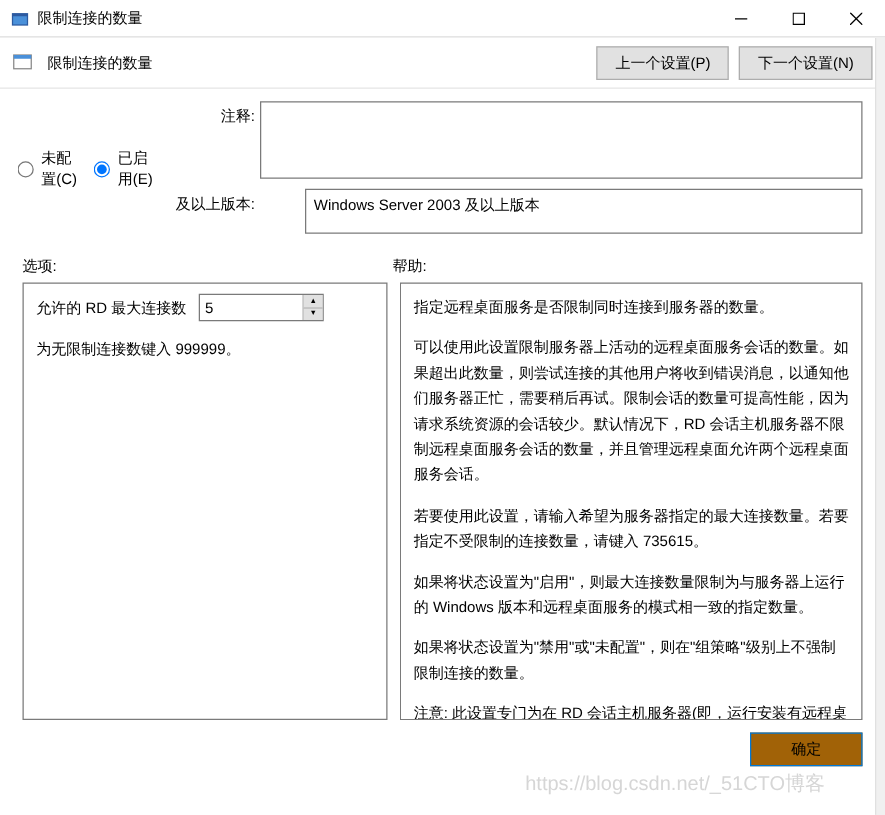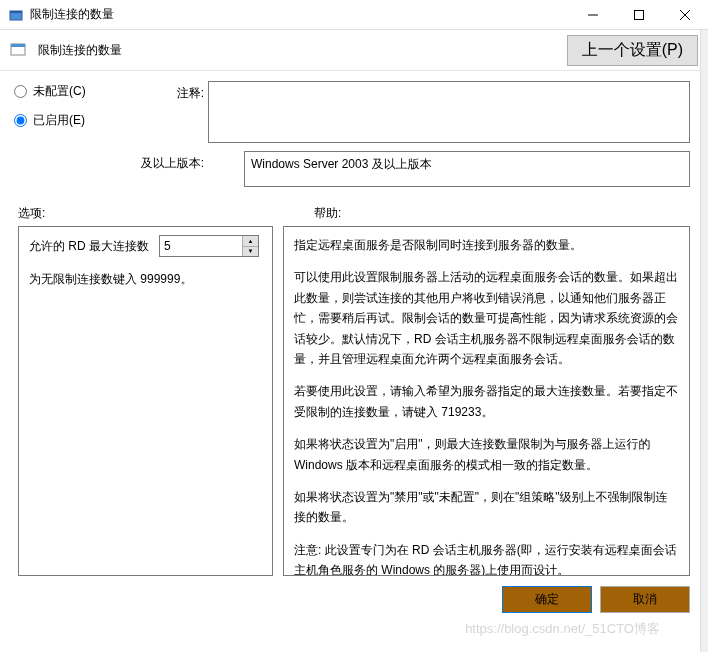--- a/index.html
+++ b/index.html
@@ -43,35 +43,35 @@
       display: flex;
       align-items: center;
       padding: 6px 10px;
       gap: 8px;
     }
     .header-title { flex: 1; display: flex; align-items: center; gap: 6px; }
     .nav-btn {
       border: 1px solid #adadad;
       background: #e1e1e1;
       padding: 4px 14px;
-      font-size: 16px;
+      font-size: 12px;
       cursor: pointer;
     }
     .divider { height: 1px; background: #e5e5e5; margin: 0; }
     .config-area {
       display: flex;
       padding: 10px 18px 10px 14px;
       gap: 8px;
     }
     .radio-col {
       width: 110px;
       display: flex;
-      flex-direction: column;
       gap: 12px;
       padding-top: 2px;
+      align-items: center;
     }
     .radio-item {
       display: flex;
       align-items: center;
       gap: 6px;
       cursor: pointer;
     }
     .radio-item input { cursor: pointer; }
     .fields-col { flex: 1; display: flex; flex-direction: column; gap: 8px; }
     .field-row { display: flex; align-items: flex-start; gap: 4px; }
@@ -106,21 +106,21 @@
       padding: 0 18px;
       gap: 10px;
       height: 350px;
     }
     .options-panel, .help-panel {
       border: 1px solid #7a7a7a;
       background: #fff;
       padding: 8px 10px;
       overflow-y: auto;
     }
-    .options-panel { width: 255px; overflow: hidden; }
+    .options-panel { width: 292px; overflow: hidden; }
     .help-panel { flex: 1; line-height: 1.7; }
     .help-panel p { margin-bottom: 12px; }
     .spinner-row {
       display: flex;
       align-items: center;
       gap: 10px;
       margin-bottom: 14px;
     }
     .spinner {
       display: flex;
@@ -174,21 +174,21 @@
       bottom: 0;
       width: 8px;
       background: #f0f0f0;
       border-left: 1px solid #e0e0e0;
     }
     .watermark {
       position: fixed;
       bottom: 14px;
       right: 48px;
       color: #d6d6d6;
-      font-size: 13px;
+      font-size: 16px;
       pointer-events: none;
     }
   </style>
 </head>
 <body>
 
 <div class="titlebar">
   <span class="titlebar-icon">
     <svg viewBox="0 0 16 16">
         <rect x="2" y="4" width="12" height="9" fill="#4a90d9" stroke="#2c5aa0"></rect>
@@ -220,20 +220,21 @@
   <div class="header-title">
     <span class="titlebar-icon">
       <svg viewBox="0 0 16 16">
           <rect x="1" y="2" width="14" height="11" fill="#fff" stroke="#888"></rect>
           <rect x="1" y="2" width="14" height="3" fill="#4a90d9"></rect>
         </svg>
     </span>
     <span>限制连接的数量</span>
   </div>
   <button class="nav-btn"><span>上一个设置(P)</span></button>
+  <button class="nav-btn"><span>下一个设置(N)</span></button>
 </div>
 
 <div class="divider"></div>
 
 <div class="config-area">
   <div class="radio-col">
     <label class="radio-item">
       <input type="radio" name="state" style="">
       <span>未配置(C)</span>
     </label>
@@ -269,26 +270,25 @@
           <div class="spin-btn">▲</div>
           <div class="spin-btn">▼</div>
         </div>
       </div>
     </div>
     <div>为无限制连接数键入 999999。</div>
   </div>
   <div class="help-panel">
     <p>指定远程桌面服务是否限制同时连接到服务器的数量。</p>
     <p>可以使用此设置限制服务器上活动的远程桌面服务会话的数量。如果超出此数量，则尝试连接的其他用户将收到错误消息，以通知他们服务器正忙，需要稍后再试。限制会话的数量可提高性能，因为请求系统资源的会话较少。默认情况下，RD 会话主机服务器不限制远程桌面服务会话的数量，并且管理远程桌面允许两个远程桌面服务会话。</p>
-    <p>若要使用此设置，请输入希望为服务器指定的最大连接数量。若要指定不受限制的连接数量，请键入 719233。</p>
+    <p>若要使用此设置，请输入希望为服务器指定的最大连接数量。若要指定不受限制的连接数量，请键入 735615。</p>
     <p>如果将状态设置为"启用"，则最大连接数量限制为与服务器上运行的 Windows 版本和远程桌面服务的模式相一致的指定数量。</p>
     <p>如果将状态设置为"禁用"或"未配置"，则在"组策略"级别上不强制限制连接的数量。</p>
     <p>注意: 此设置专门为在 RD 会话主机服务器(即，运行安装有远程桌面会话主机角色服务的 Windows 的服务器)上使用而设计。</p>
   </div>
 </div>
 
 <div class="footer">
   <button class="footer-btn default"><span>确定</span></button>
-  <button class="footer-btn"><span>取消</span></button>
 </div>
 
 <div class="right-edge"></div>
 <div class="watermark">https://blog.csdn.net/_51CTO博客</div>
 
 </body></html>

